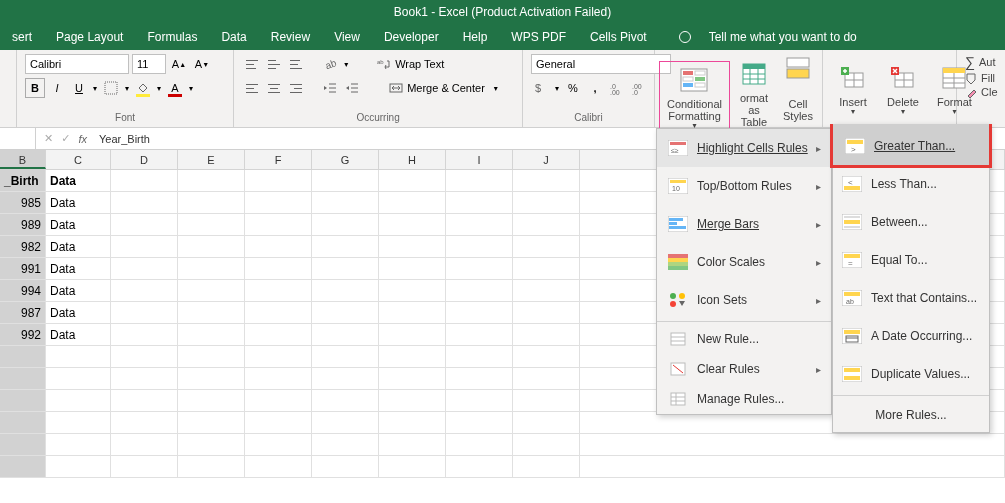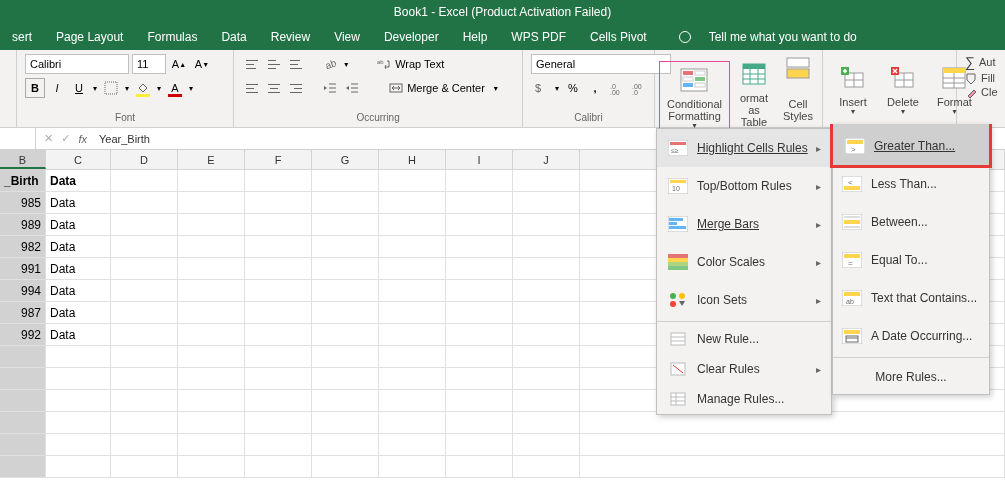--- a/index.html
+++ b/index.html
@@ -700,17 +700,27 @@
     <span class="sicon">
       <svg width="20" height="16">
           <rect x="0" y="0" width="20" height="16" fill="#fff" stroke="#bbb"></rect>
           <rect x="2" y="2" width="16" height="4" fill="#ffd54f"></rect>
           <rect x="4" y="8" width="12" height="6" fill="#fff" stroke="#666"></rect>
           <line x1="4" y1="10" x2="16" y2="10" stroke="#666"></line>
         </svg>
     </span>
     <span>A Date Occurring...</span>
   </div>
+  <div class="sitem">
+    <span class="sicon">
+      <svg width="20" height="16">
+          <rect x="0" y="0" width="20" height="16" fill="#fff" stroke="#bbb"></rect>
+          <rect x="2" y="2" width="16" height="4" fill="#ffd54f"></rect>
+          <rect x="2" y="10" width="16" height="4" fill="#ffd54f"></rect>
+        </svg>
+    </span>
+    <span>Duplicate Values...</span>
+  </div>
   <div class="sep"></div>
   <div class="sitem" style="justify-content:center;">
     <span>More Rules...</span>
   </div>
 </div>
 
 </body></html>

